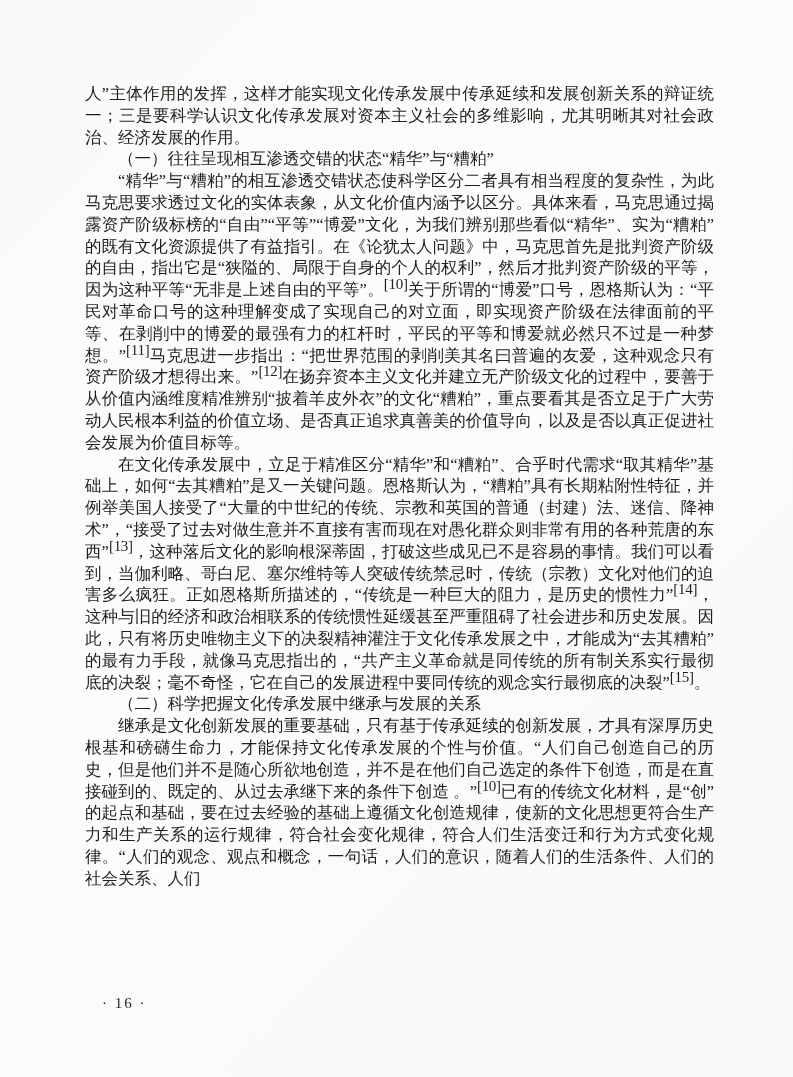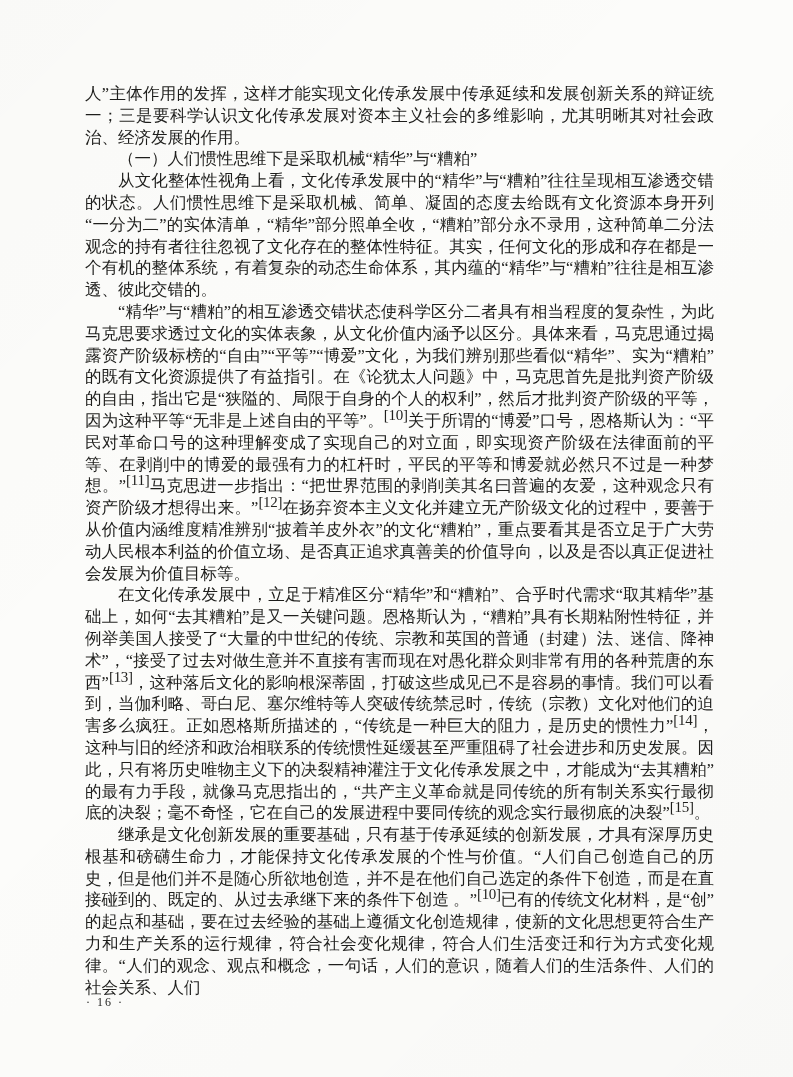--- a/index.html
+++ b/index.html
@@ -42,33 +42,33 @@
     text-indent: 2em;
   }
   sup.cite {
     font-size: 15px;
     line-height: 0;
     vertical-align: super;
     letter-spacing: -0.3px;
   }
   .footer {
     position: absolute;
-    left: 86px;
+    left: 102px;
     top: 995px;
-    font-size: 12px;
+    font-size: 15px;
     color: #262624;
     letter-spacing: 2px;
   }
 </style>
 </head>
 <body>
 
 <div class="page">
   <main class="text-block">
       <p class="continuation">人”主体作用的发挥，这样才能实现文化传承发展中传承延续和发展创新关系的辩证统一；三是要科学认识文化传承发展对资本主义社会的多维影响，尤其明晰其对社会政治、经济发展的作用。</p>
-      <p class="heading">（一）人们惯性思维下是采取机械“精华”与“糟粕”</p>
-      <p class="body">从文化整体性视角上看，文化传承发展中的“精华”与“糟粕”往往呈现相互渗透交错的状态。人们惯性思维下是采取机械、简单、凝固的态度去给既有文化资源本身开列“一分为二”的实体清单，“精华”部分照单全收，“糟粕”部分永不录用，这种简单二分法观念的持有者往往忽视了文化存在的整体性特征。其实，任何文化的形成和存在都是一个有机的整体系统，有着复杂的动态生命体系，其内蕴的“精华”与“糟粕”往往是相互渗透、彼此交错的。</p>
+      <p class="heading">（一）往往呈现相互渗透交错的状态“精华”与“糟粕”</p>
       <p class="body">“精华”与“糟粕”的相互渗透交错状态使科学区分二者具有相当程度的复杂性，为此马克思要求透过文化的实体表象，从文化价值内涵予以区分。具体来看，马克思通过揭露资产阶级标榜的“自由”“平等”“博爱”文化，为我们辨别那些看似“精华”、实为“糟粕”的既有文化资源提供了有益指引。在《论犹太人问题》中，马克思首先是批判资产阶级的自由，指出它是“狭隘的、局限于自身的个人的权利”，然后才批判资产阶级的平等，因为这种平等“无非是上述自由的平等”。<sup class="cite">[10]</sup>关于所谓的“博爱”口号，恩格斯认为：“平民对革命口号的这种理解变成了实现自己的对立面，即实现资产阶级在法律面前的平等、在剥削中的博爱的最强有力的杠杆时，平民的平等和博爱就必然只不过是一种梦想。”<sup class="cite">[11]</sup>马克思进一步指出：“把世界范围的剥削美其名曰普遍的友爱，这种观念只有资产阶级才想得出来。”<sup class="cite">[12]</sup>在扬弃资本主义文化并建立无产阶级文化的过程中，要善于从价值内涵维度精准辨别“披着羊皮外衣”的文化“糟粕”，重点要看其是否立足于广大劳动人民根本利益的价值立场、是否真正追求真善美的价值导向，以及是否以真正促进社会发展为价值目标等。</p>
       <p class="body">在文化传承发展中，立足于精准区分“精华”和“糟粕”、合乎时代需求“取其精华”基础上，如何“去其糟粕”是又一关键问题。恩格斯认为，“糟粕”具有长期粘附性特征，并例举美国人接受了“大量的中世纪的传统、宗教和英国的普通（封建）法、迷信、降神术”，“接受了过去对做生意并不直接有害而现在对愚化群众则非常有用的各种荒唐的东西”<sup class="cite">[13]</sup>，这种落后文化的影响根深蒂固，打破这些成见已不是容易的事情。我们可以看到，当伽利略、哥白尼、塞尔维特等人突破传统禁忌时，传统（宗教）文化对他们的迫害多么疯狂。正如恩格斯所描述的，“传统是一种巨大的阻力，是历史的惯性力”<sup class="cite">[14]</sup>，这种与旧的经济和政治相联系的传统惯性延缓甚至严重阻碍了社会进步和历史发展。因此，只有将历史唯物主义下的决裂精神灌注于文化传承发展之中，才能成为“去其糟粕”的最有力手段，就像马克思指出的，“共产主义革命就是同传统的所有制关系实行最彻底的决裂；毫不奇怪，它在自己的发展进程中要同传统的观念实行最彻底的决裂”<sup class="cite">[15]</sup>。</p>
+      <p class="heading">（二）科学把握文化传承发展中继承与发展的关系</p>
       <p class="body">继承是文化创新发展的重要基础，只有基于传承延续的创新发展，才具有深厚历史根基和磅礴生命力，才能保持文化传承发展的个性与价值。“人们自己创造自己的历史，但是他们并不是随心所欲地创造，并不是在他们自己选定的条件下创造，而是在直接碰到的、既定的、从过去承继下来的条件下创造 。”<sup class="cite">[10]</sup>已有的传统文化材料，是“创”的起点和基础，要在过去经验的基础上遵循文化创造规律，使新的文化思想更符合生产力和生产关系的运行规律，符合社会变化规律，符合人们生活变迁和行为方式变化规律。“人们的观念、观点和概念，一句话，人们的意识，随着人们的生活条件、人们的社会关系、人们</p>
     </main>
   <div class="footer">· 16 ·</div>
 </div>
 
 </body></html>

